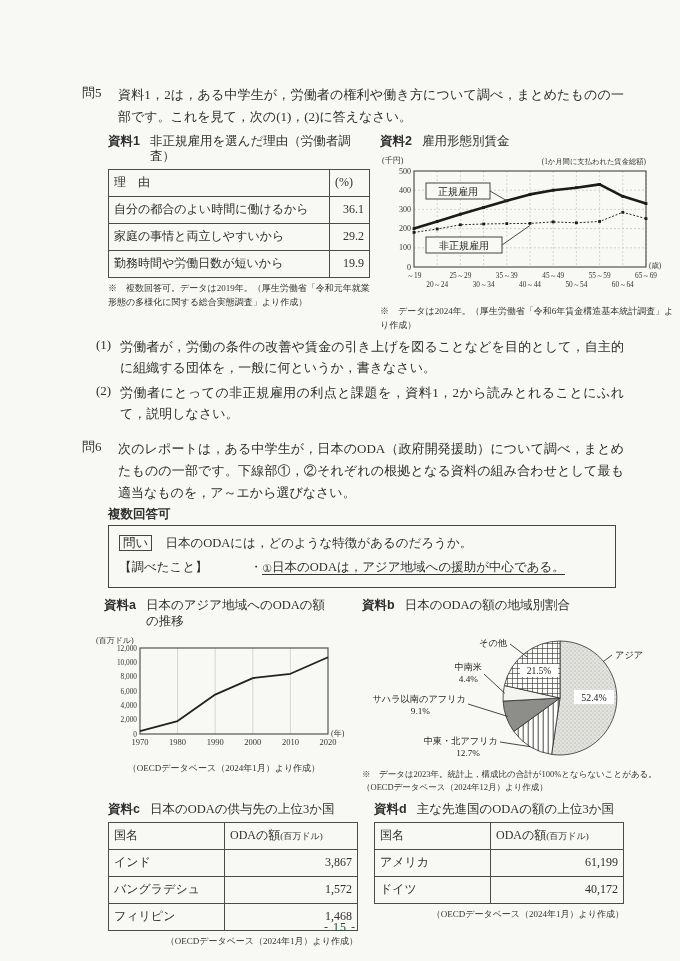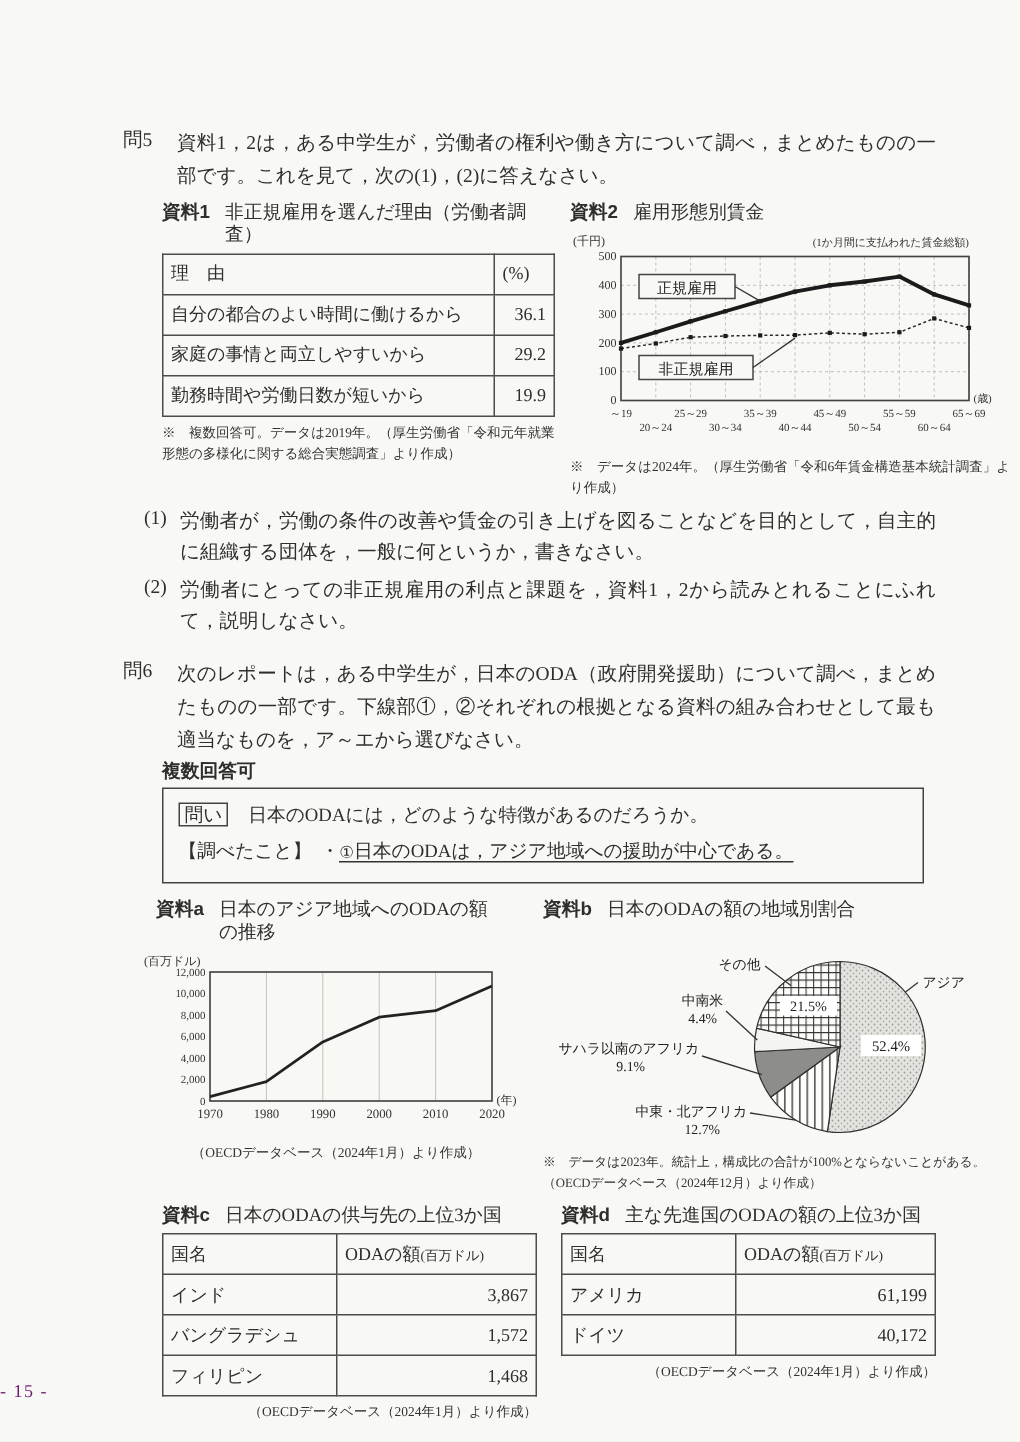--- a/index.html
+++ b/index.html
@@ -32,21 +32,21 @@
   .unit-small{font-size:9px;}
   .note{font-size:9px;line-height:1.55;margin-top:4px;color:#333;}
   .note-right{text-align:right;}
   .note-center{text-align:center;}
 
   .q6{margin-top:14px;}
   .report{margin-left:26px;margin-top:2px;width:508px;}
   .report-label{font-family:"Liberation Sans",sans-serif;font-weight:bold;font-size:12.5px;margin-bottom:2px;}
   .report-box{border:1.3px solid #444;padding:7px 10px 9px 10px;font-size:12.5px;line-height:1.7;}
   .toi-box{font-family:"Liberation Sans",sans-serif;border:1px solid #444;padding:0 3px;margin-right:10px;}
-  .shirabeta{display:flex;margin-top:3px;}
+  .shirabeta{display:flex;margin-top:3px;gap:36px;}
   .shirabeta-label{flex-shrink:0;margin-right:6px;}
   .bullets{flex:1;}
   .bullet-line{white-space:nowrap;}
   .ul{border-bottom:1.2px solid #333;padding-bottom:0px;}
   .cnum{font-size:11px;vertical-align:-1px;}
 
   .abrow{display:flex;margin-left:8px;margin-top:10px;gap:4px;}
   .acol{width:268px;flex-shrink:0;}
   .bcol{flex:1;}
   svg{display:block;}
@@ -62,21 +62,21 @@
   .lg{fill:#f8f8f5;stroke:#444;stroke-width:1;}
   .lgt{font-size:10px;fill:#222;}
   .ptr{stroke:#333;stroke-width:0.9;fill:none;}
   .slice{stroke:#2f2f2f;stroke-width:0.8;}
   .plbl{font-size:9.2px;fill:#222;}
   .pctbox{fill:#fff;}
 
   .cdrow{display:flex;margin-left:26px;margin-top:8px;gap:16px;}
   .cdcol{width:250px;flex-shrink:0;}
 
-  .footer{position:absolute;left:0;bottom:26px;width:100%;text-align:left;font-size:12px;letter-spacing:1px;color:#701a75;}
+  .footer{position:absolute;left:0;bottom:26px;width:100%;text-align:center;font-size:12px;letter-spacing:1px;color:#14532d;}
 </style>
 </head>
 <body>
 
 <div class="page">
 
   <div class="qhead">
     <span class="qnum">問5</span>
     <div class="qtext">資料1，2は，ある中学生が，労働者の権利や働き方について調べ，まとめたものの一部です。これを見て，次の(1)，(2)に答えなさい。</div>
   </div>

